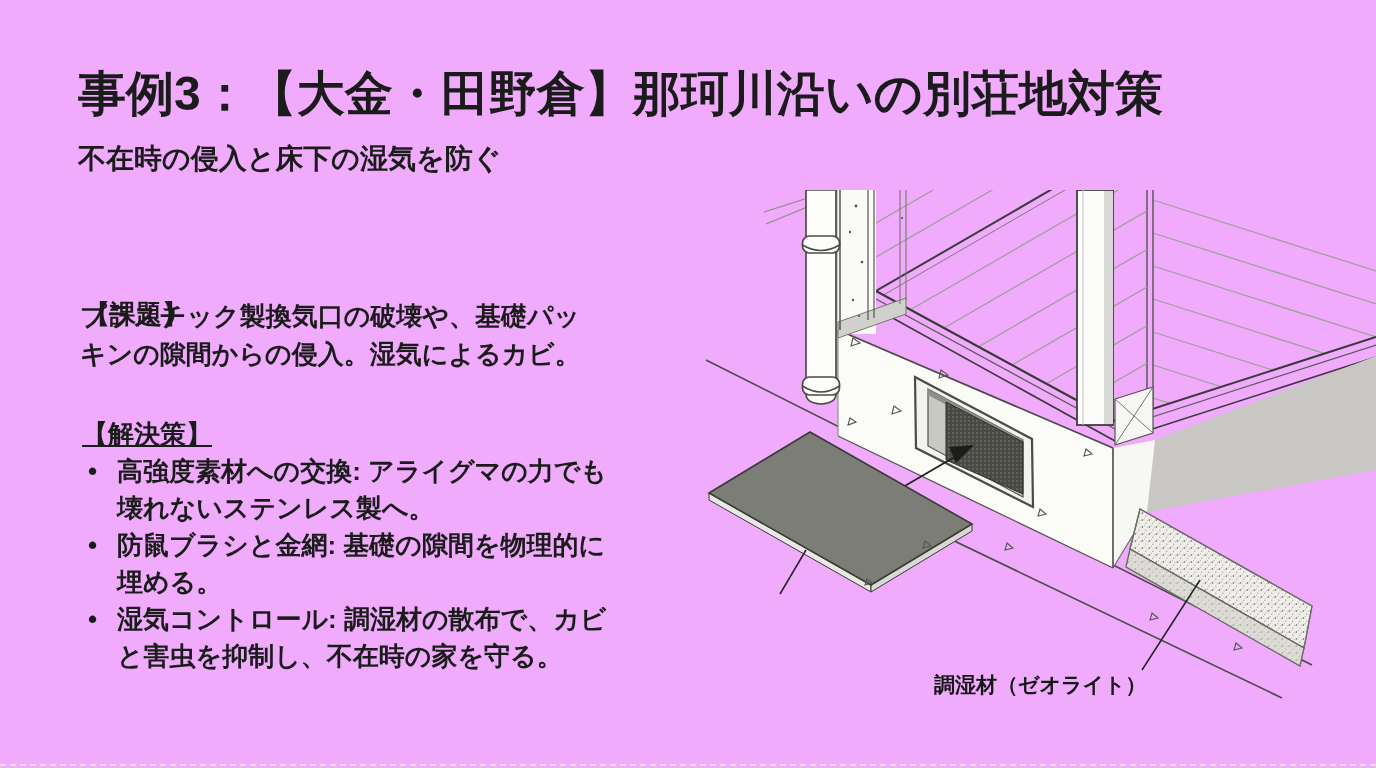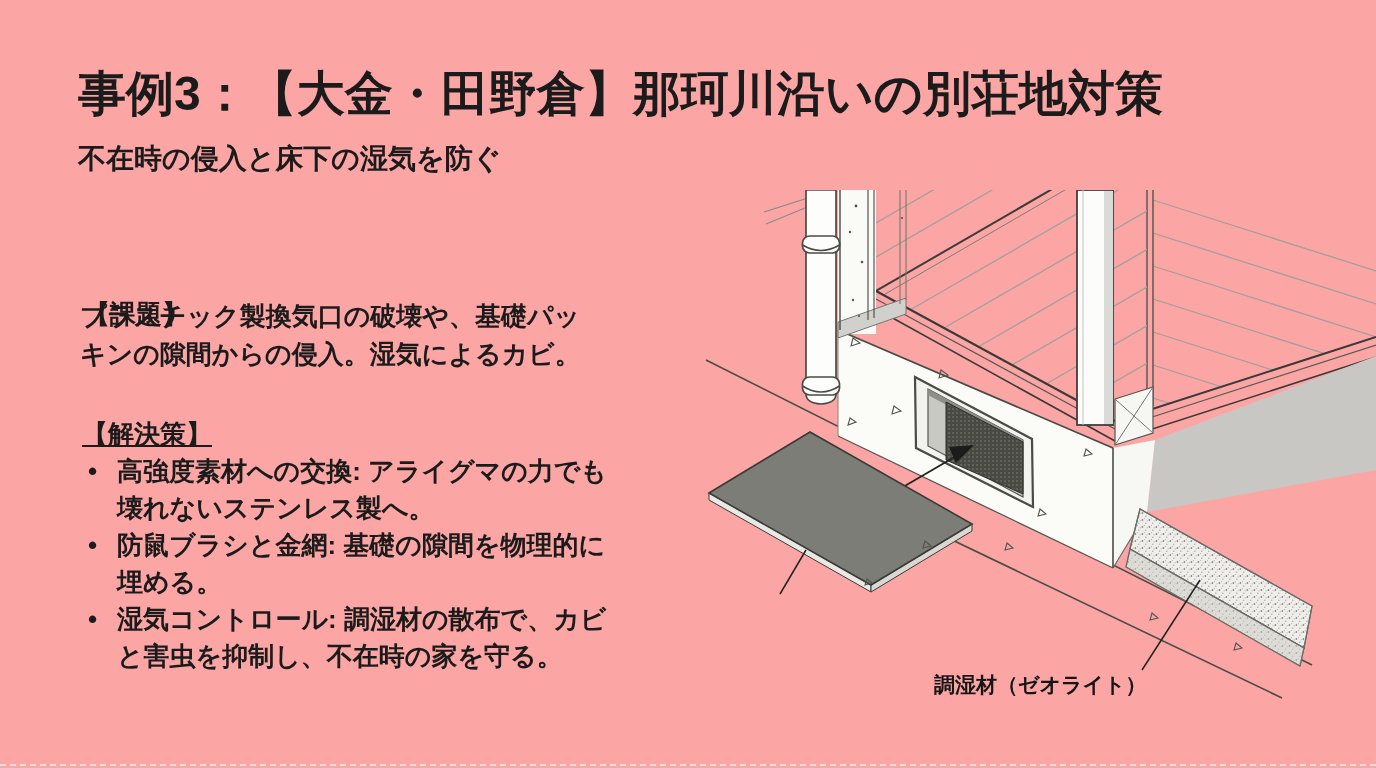--- a/index.html
+++ b/index.html
@@ -1,18 +1,18 @@
 <!DOCTYPE html>
 <html lang="ja"><head>
 <meta charset="utf-8">
 <style>
   html,body{margin:0;padding:0;}
   body{width:1376px;height:768px;overflow:hidden;
        font-family:"Liberation Sans","DejaVu Sans",sans-serif;}
-  .stage{position:relative;width:1376px;height:768px;background:#fca5a5;color:#1b1b1b;}
+  .stage{position:relative;width:1376px;height:768px;background:#f0abfc;color:#1b1b1b;}
   .abs{position:absolute;}
   .page-title{left:78px;top:62px;font-size:48px;font-weight:800;letter-spacing:0px;white-space:nowrap;}
   .page-subtitle{left:78px;top:140px;font-size:28px;font-weight:700;white-space:nowrap;}
   .sec-heading{font-size:26px;font-weight:700;}
   .problem-heading{left:84px;top:263px;margin-top:34px;}
   .problem-body{left:80px;top:297px;width:516px;font-size:26px;font-weight:700;line-height:38px;}
   .solution-heading{left:82px;top:417px;text-decoration:underline;}
   .solution-list{left:80px;top:453px;width:560px;list-style:none;margin:0;padding:0;}
   .solution-list li{position:relative;padding-left:37px;width:505px;
                     font-size:26px;font-weight:700;line-height:37px;margin:0;}

